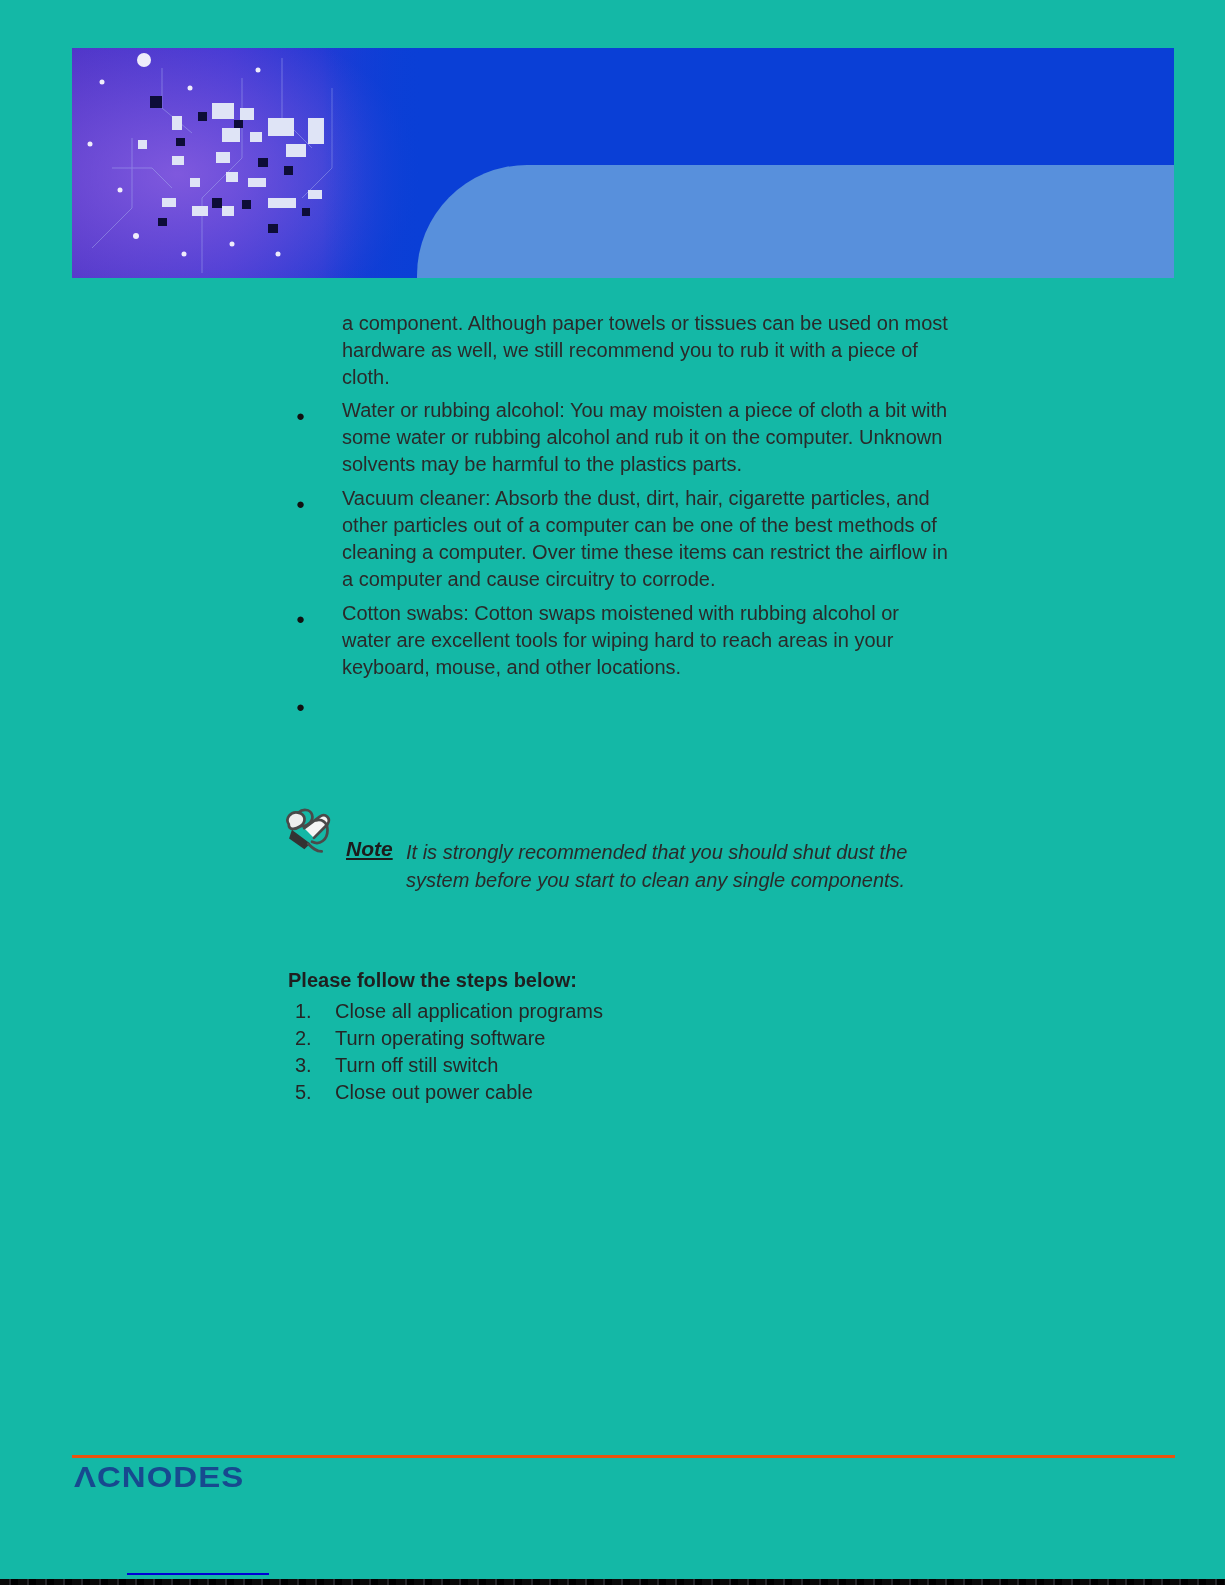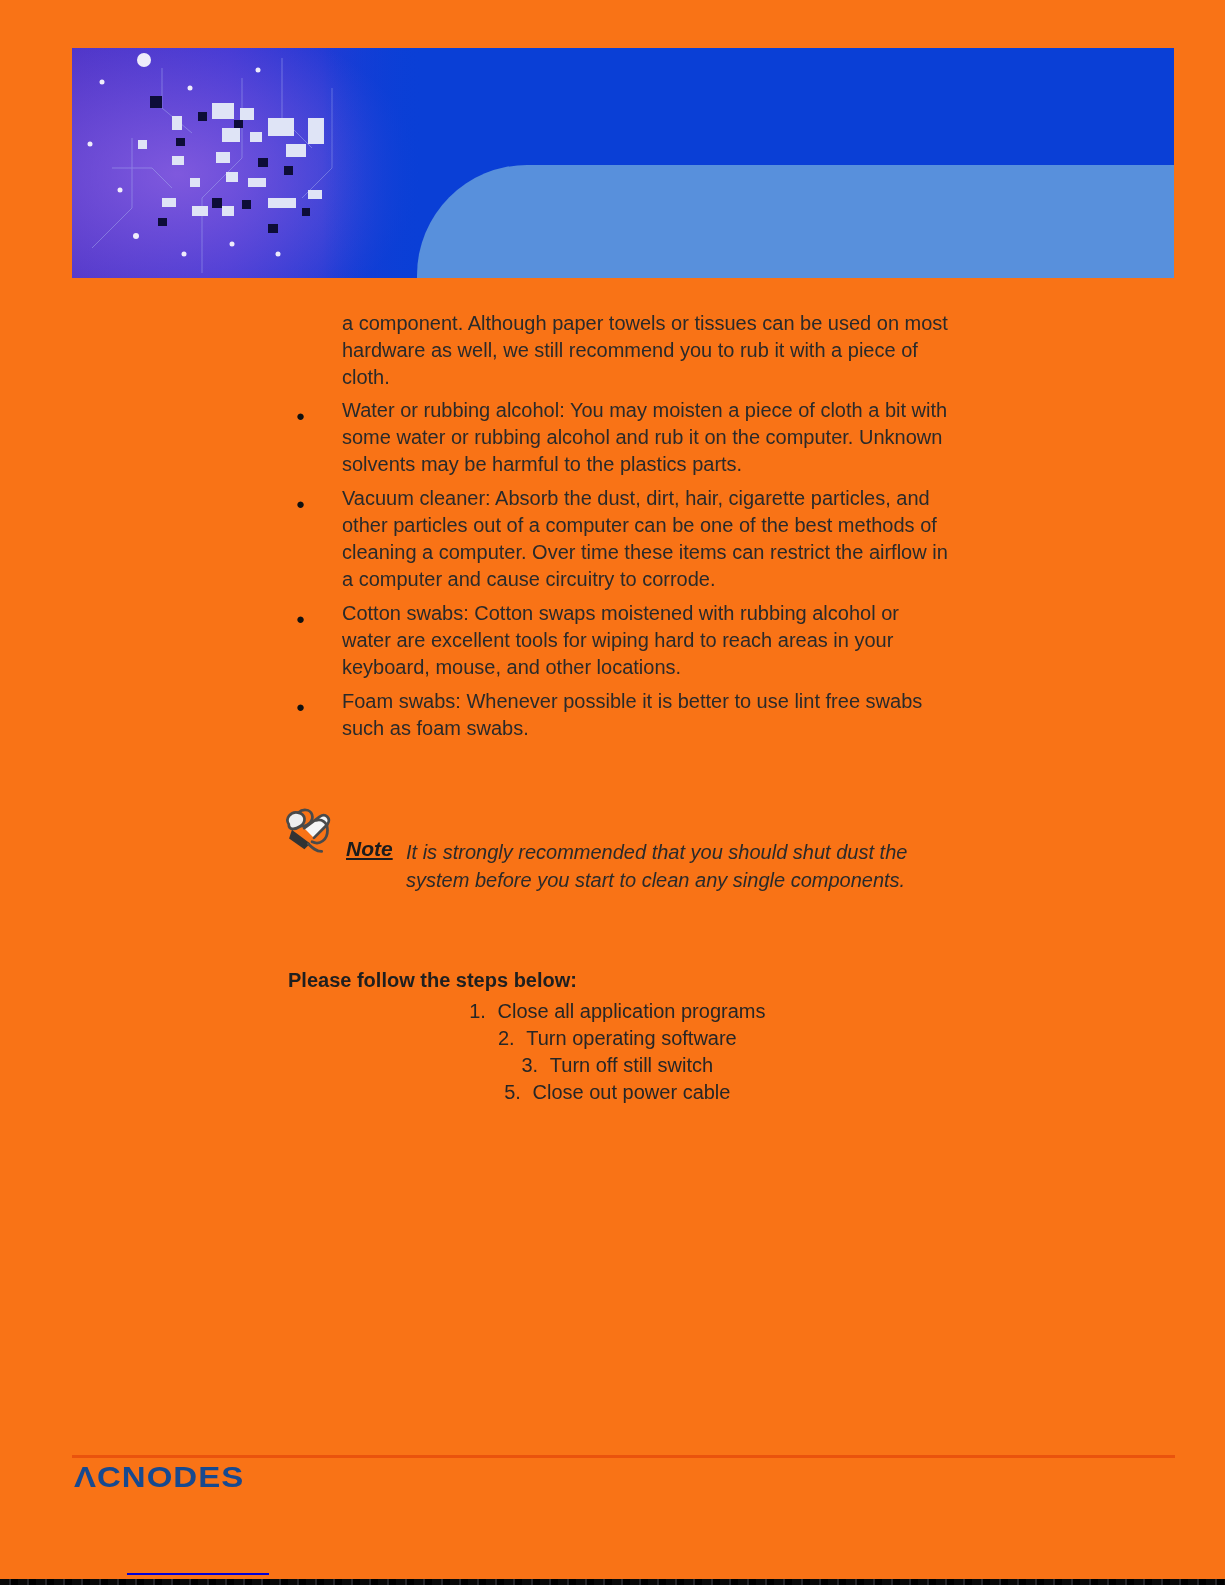--- a/index.html
+++ b/index.html
@@ -1,18 +1,18 @@
 <!DOCTYPE html>
 <html><head>
 <meta charset="utf-8">
 <style>
   html,body { margin:0; padding:0; background:#ffffff; }
   .page {
     position:relative; width:1225px; height:1585px;
-    background:#f97316; overflow:hidden;
+    background:#14b8a6; overflow:hidden;
     font-family:"Liberation Sans", sans-serif;
     color:#262626;
   }
 
   
   .banner {
     position:absolute; left:72px; top:48px; width:1102px; height:230px;
     background:#0a3fd6; overflow:hidden;
   }
   .banner .circuit {
@@ -51,21 +51,21 @@
   }
 
   
   .steps-heading {
     position:absolute; left:288px; top:969px;
     font-size:20px; font-weight:bold; color:#1f1f1f;
   }
   .steps {
     position:absolute; left:288px; top:998px; width:640px;
     list-style:none; margin:0; padding:0;
-    font-size:20px; line-height:27px;text-align:center;
+    font-size:20px; line-height:27px;
   }
   .steps li { margin:0; }
   .steps li .num { display:inline-block; width:47px; padding-left:7px; box-sizing:border-box; }
 
   
   .footer-rule {
     position:absolute; left:72px; top:1455px; width:1103px; height:3px;
     background:#ea530d;
   }
   .logo {
@@ -181,21 +181,20 @@
       <li>
         <span class="dot">●</span>
         <span>Vacuum cleaner: Absorb the dust, dirt, hair, cigarette particles, and other particles out of a computer can be one of the best methods of cleaning a computer. Over time these items can restrict the airflow in a computer and cause circuitry to corrode.</span>
       </li>
       <li>
         <span class="dot">●</span>
         <span>Cotton swabs: Cotton swaps moistened with rubbing alcohol or water are excellent tools for wiping hard to reach areas in your keyboard, mouse, and other locations.</span>
       </li>
       <li>
         <span class="dot">●</span>
-        <span>Foam swabs: Whenever possible it is better to use lint free swabs such as foam swabs.</span>
       </li>
     </ul>
   </div>
 
   <svg class="note-icon" viewBox="0 0 32 30" aria-hidden="true">
     <g fill="none" stroke="#4a4a4a" stroke-width="1.4" stroke-linecap="round">
       <path d="M4,10 C2,7 5,3 9,4 C13,5 13,9 10,11 C7,13 4,13 4,10 Z" fill="#eeeeee"></path>
       <path d="M9,4 C11,2 15,2 16,5 C17,8 14,11 11,11"></path>
       <path d="M12,12 L20,6 C23,4 26,7 24,10 L17,17" fill="#f5f5f5"></path>
       <path d="M16,19 C20,21 24,18 24,13 C24,9 21,7 18,8"></path>

